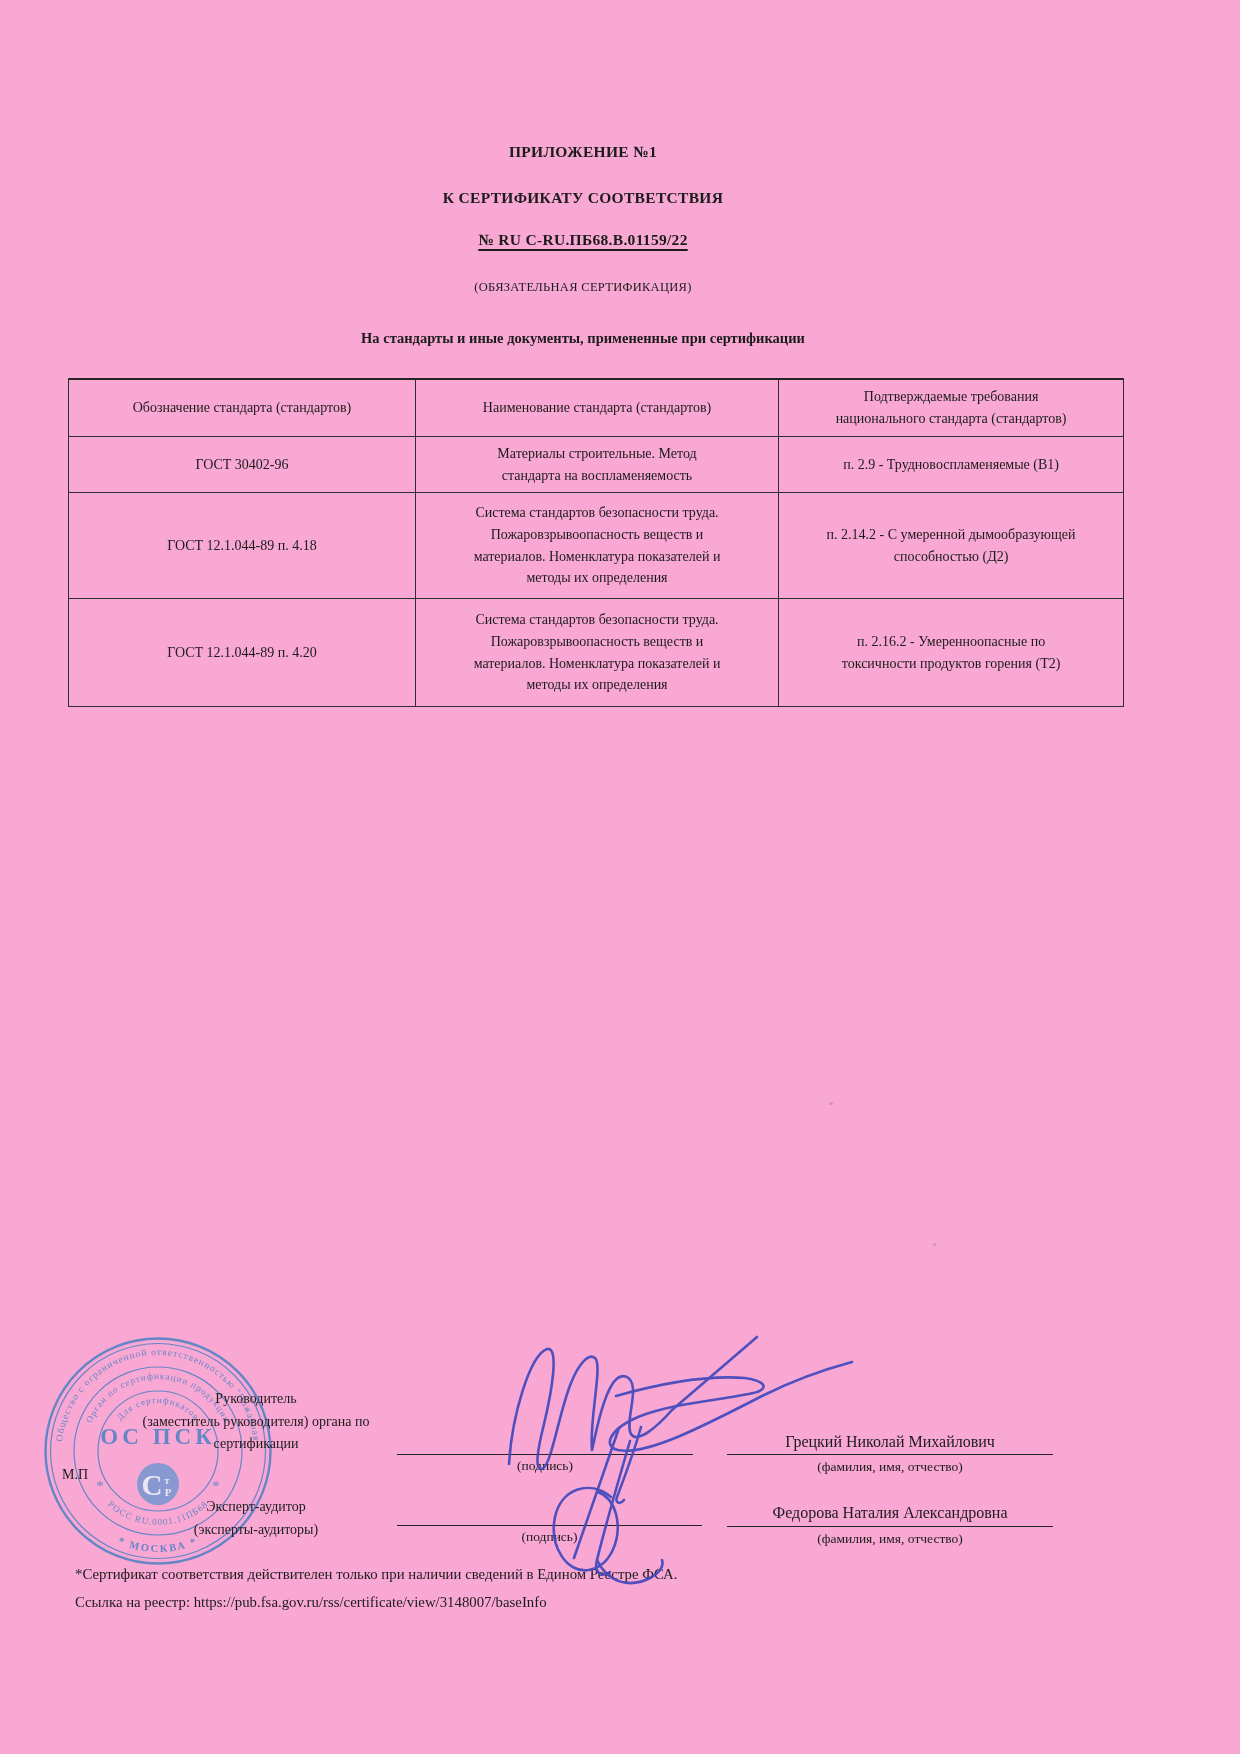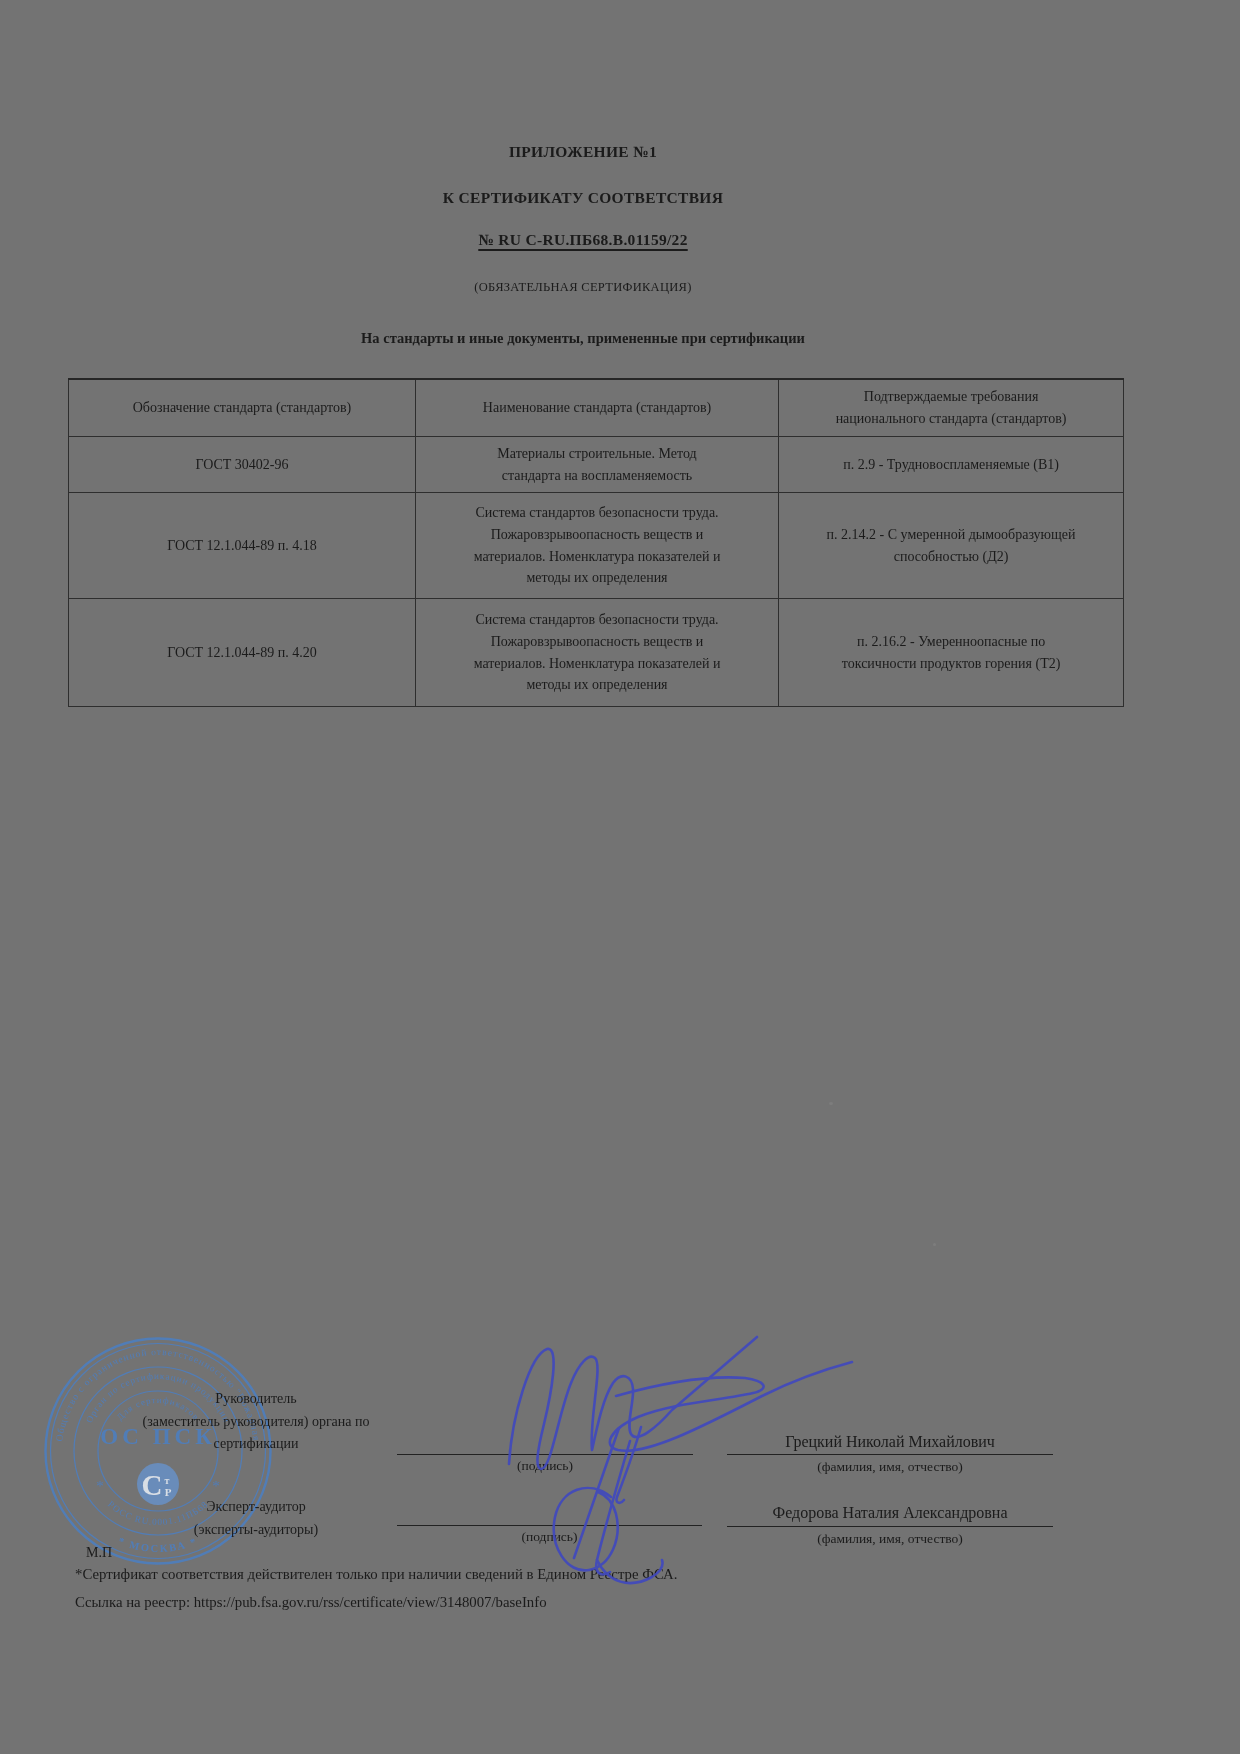--- a/index.html
+++ b/index.html
@@ -1,17 +1,17 @@
 <!DOCTYPE html>
 <html><head>
 <meta charset="utf-8">
 <style>
   html,body{margin:0;padding:0;background:#ffffff;}
   .page{
-    position:relative;width:1240px;height:1754px;background:#737373;
+    position:relative;width:1240px;height:1754px;background:#f9a8d4;
     font-family:"Liberation Serif","DejaVu Serif",serif;color:#1b1b1b;overflow:hidden;
   }
   .abs{position:absolute;}
   .ctr{text-align:center;}
   .titleblock{left:68px;width:1030px;}
   .t-bold{font-weight:bold;font-size:15.5px;letter-spacing:.3px;}
   .t-small{font-size:12.5px;letter-spacing:.3px;}
   .t-sub{font-weight:bold;font-size:14.5px;}
   .underl{text-decoration:underline;text-underline-offset:4px;text-decoration-thickness:1.5px;}
   table.std{
@@ -112,21 +112,21 @@
       <circle cx="115" cy="148" r="21" fill="#6694cf" stroke="none" opacity="0.9"></circle>
       <text x="109" y="159" font-size="29" font-weight="bold" fill="#eaf1fa" text-anchor="middle">С</text>
       <text x="124" y="148" font-size="10" font-weight="bold" fill="#eaf1fa" text-anchor="middle">т</text>
       <text x="125" y="160" font-size="11" font-weight="bold" fill="#eaf1fa" text-anchor="middle">Р</text>
     </g>
   </svg>
 
   <div class="abs ctr sig-label z2" style="left:91px;top:1388px;width:330px;">Руководитель
 (заместитель руководителя) органа по
 сертификации</div>
-  <div class="abs sig-label z2" style="left:62px;top:1542px;margin-left:24px;">М.П</div>
+  <div class="abs sig-label z2" style="left:62px;top:1464px;">М.П</div>
   <div class="abs ctr sig-label z2" style="left:91px;top:1496px;width:330px;">Эксперт-аудитор
 (эксперты-аудиторы)</div>
 
   <div class="abs sig-line" style="left:397px;top:1408px;width:296px;height:46px;"></div>
   <div class="abs ctr sig-sub" style="left:397px;top:1458px;width:296px;">(подпись)</div>
   <div class="abs sig-line" style="left:397px;top:1479px;width:305px;height:46px;"></div>
   <div class="abs ctr sig-sub" style="left:397px;top:1529px;width:305px;">(подпись)</div>
 
   <div class="abs ctr name-text" style="left:727px;top:1433px;width:326px;">Грецкий Николай Михайлович</div>
   <div class="abs sig-line" style="left:727px;top:1408px;width:326px;height:46px;"></div>

